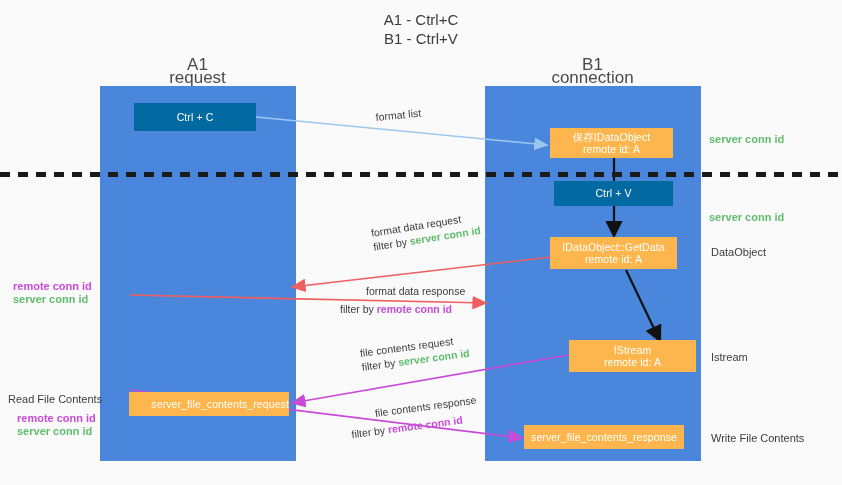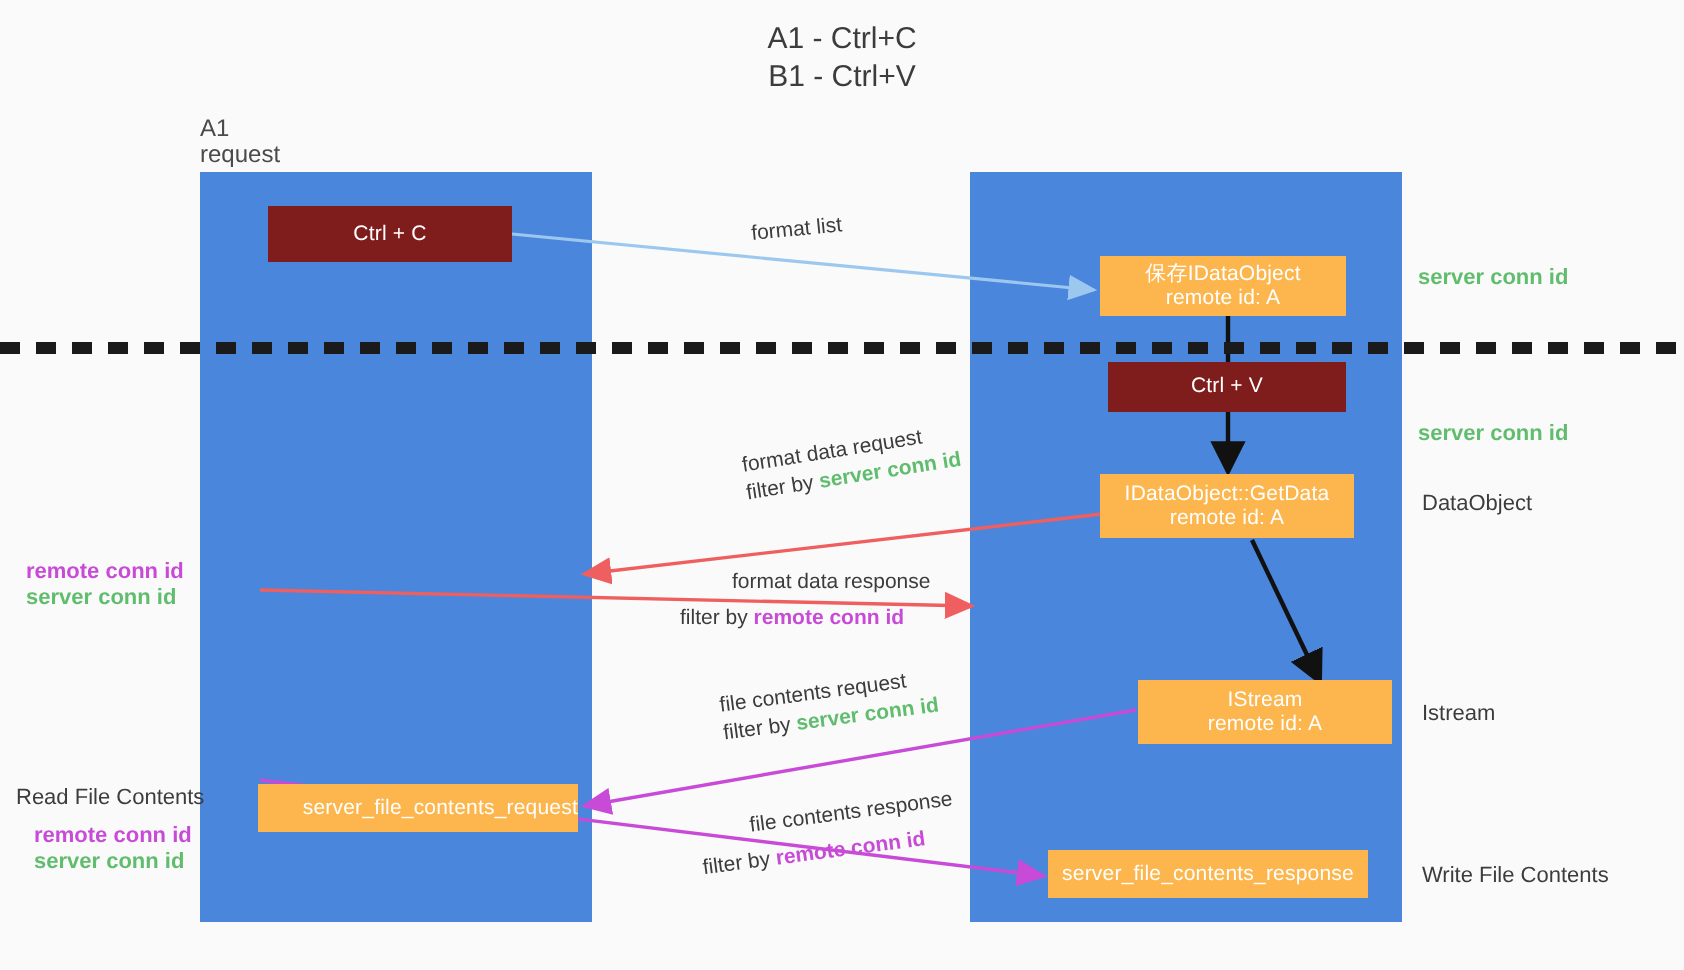--- a/index.html
+++ b/index.html
@@ -27,21 +27,22 @@
   .title {
     left: 0; top: 10px; width: 842px;
     text-align: center;
     font-size: 15px;
     line-height: 19px;
     color: #3c3c3c;
   }
 
   
   .lane-head {
-    font-size: 12px;
+    text-align: center;
+    font-size: 17px;
     line-height: 13px;
     color: #4a4a4a;
   }
 
   
   .lane {
     background: #4a86dc;
   }
 
   
@@ -50,21 +51,21 @@
     display: flex;
     flex-direction: column;
     align-items: center;
     justify-content: center;
     text-align: center;
     font-size: 10.5px;
     line-height: 12.5px;
     color: #ffffff;
     letter-spacing: .1px;
   }
-  .box.green { background: #7f1d1d; justify-content: center; }
+  .box.green { background: #0369a1; justify-content: center; }
   .box.orange { background: #fcb64d; }
   .box .ln2 { font-size: 10.5px; }
 
   
   .lbl {
     font-size: 11px;
     line-height: 14px;
     white-space: nowrap;
   }
   .lbl.green { color: #5fbd6d; font-weight: bold; }
@@ -92,20 +93,24 @@
 
   <div class="abs title">
     <div>A1 - Ctrl+C</div>
     <div>B1 - Ctrl+V</div>
   </div>
 
   <div class="abs lane-head" style="left:100px; top:58px; width:195px;">
     <div>A1</div>
     <div>request</div>
   </div>
+  <div class="abs lane-head" style="left:485px; top:58px; width:215px;">
+    <div>B1</div>
+    <div>connection</div>
+  </div>
 
   <div class="abs lane" style="left:100px; top:86px; width:196px; height:375px;"></div>
   <div class="abs lane" style="left:485px; top:86px; width:216px; height:375px;"></div>
 
   <svg class="abs" style="left:0; top:0;" width="842" height="485">
     <defs>
       <marker id="ah-blue" markerWidth="9" markerHeight="8" refX="8" refY="4" orient="auto">
         <path d="M0,0 L9,4 L0,8 z" fill="#9cc8ef"></path>
       </marker>
       <marker id="ah-red" markerWidth="9" markerHeight="8" refX="8" refY="4" orient="auto">

